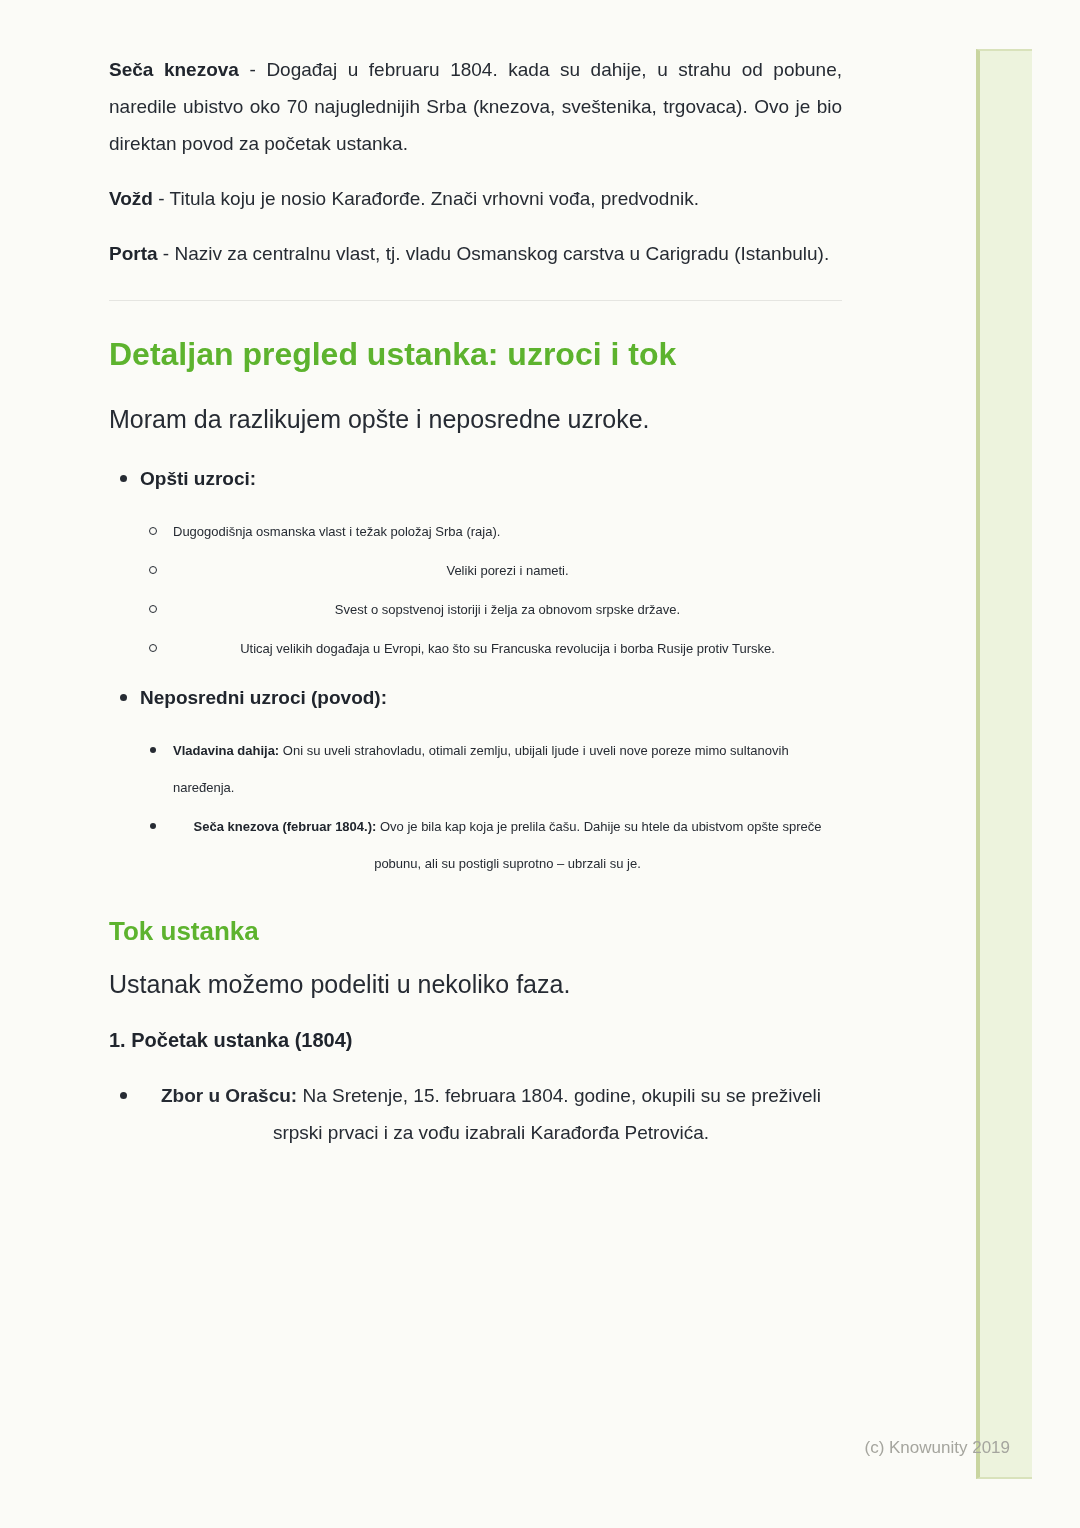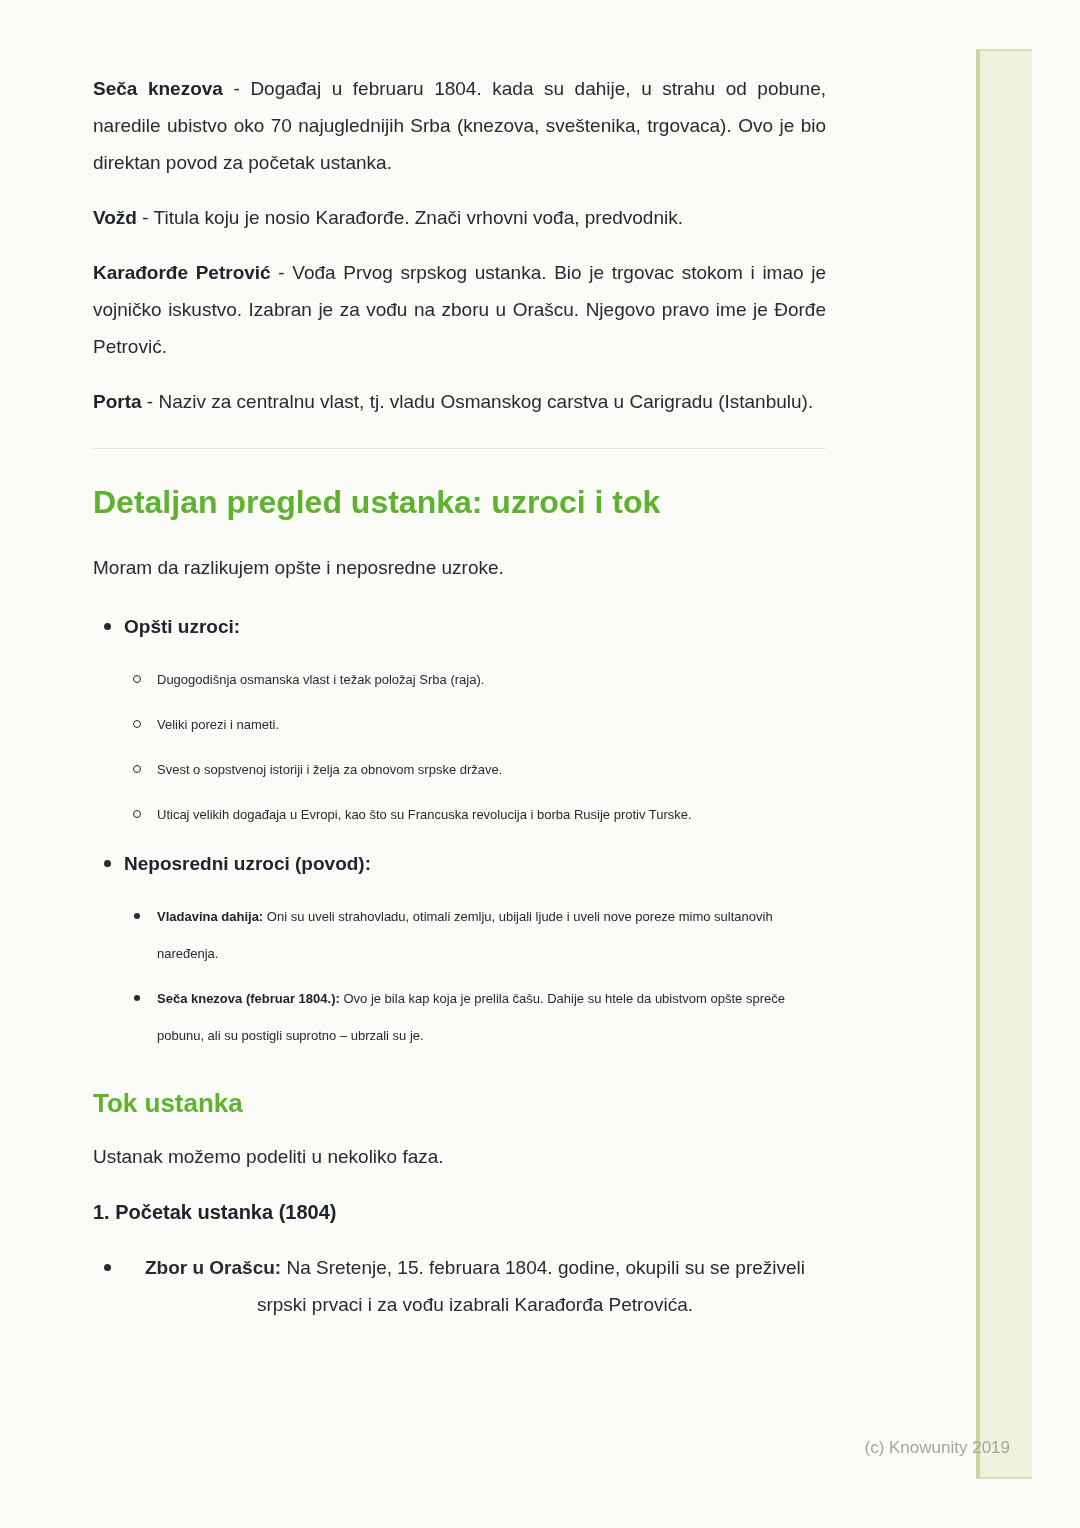--- a/index.html
+++ b/index.html
@@ -6,23 +6,23 @@
   body{
     width:1080px;height:1528px;
     background:#fbfbf7;
     font-family:"Liberation Sans", sans-serif;
     color:#262b33;
     position:relative;
     overflow:hidden;
   }
   .content{
     position:absolute;
-    left:93px;top:0;
+    left:109px;top:0;
     width:733px;
-    padding-top:70px;
+    padding-top:51px;
   }
   .defs p{
     font-size:19px;line-height:37px;
     margin:0 0 18px 0;
     text-align:justify;
   }
   .defs p strong{font-weight:bold;color:#20252d;}
   .divider{
     border:none;height:1px;background:#e5e5e1;
     margin:28px 0 0 0;width:100%;
@@ -33,21 +33,21 @@
     font-weight:bold;
     margin:32px 0 0 0;
   }
   h2.sub-heading{
     color:#5db32e;
     font-size:26px;line-height:34px;
     font-weight:bold;
     margin:32px 0 0 0;
   }
   p.intro{
-    font-size:19px;line-height:37px;
+    font-size:25px;line-height:37px;
     margin:26px 0 0 0;
   }
   p.intro.tok-intro{margin-top:18px;}
   ul{list-style:none;margin:0;padding:0;}
   ul.top-list{margin-top:22px;}
   ul.top-list > li{
     position:relative;
     padding-left:31px;
     font-size:19px;line-height:37px;
   }
@@ -58,21 +58,21 @@
     position:absolute;left:11px;top:15px;
     width:7px;height:7px;border-radius:50%;
     background:#262b33;
   }
   ul.sub-list{margin-top:16px;}
   ul.sub-list > li{
     position:relative;
     padding-left:33px;
     font-size:13px;line-height:37px;
   }
-  ul.sub-list > li + li{margin-top:8px;}
+  ul.sub-list > li + li{margin-top:2px;text-align:center;}
   ul.sub-list.hollow > li::before{
     content:"";
     position:absolute;left:9px;top:14px;
     width:6px;height:6px;border-radius:50%;
     background:transparent;
     border:1.5px solid #262b33;
   }
   ul.sub-list.filled > li::before{
     content:"";
     position:absolute;left:10px;top:15px;
@@ -109,21 +109,20 @@
 </head>
 <body>
 
 <div class="edge-highlight"></div>
 
 <div class="content">
 
   <div class="defs">
     <p><strong>Seča knezova</strong> <span class="sep">-</span> <span>Događaj u februaru 1804. kada su dahije, u strahu od pobune, naredile ubistvo oko 70 najuglednijih Srba (knezova, sveštenika, trgovaca). Ovo je bio direktan povod za početak ustanka.</span></p>
     <p><strong>Vožd</strong> <span class="sep">-</span> <span>Titula koju je nosio Karađorđe. Znači vrhovni vođa, predvodnik.</span></p>
-    <p><strong>Karađorđe Petrović</strong> <span class="sep">-</span> <span>Vođa Prvog srpskog ustanka. Bio je trgovac stokom i imao je vojničko iskustvo. Izabran je za vođu na zboru u Orašcu. Njegovo pravo ime je Đorđe Petrović.</span></p>
     <p><strong>Porta</strong> <span class="sep">-</span> <span>Naziv za centralnu vlast, tj. vladu Osmanskog carstva u Carigradu (Istanbulu).</span></p>
   </div>
 
   <hr class="divider">
 
   <h1 class="section-title">Detaljan pregled ustanka: uzroci i tok</h1>
 
 
   <p class="intro">Moram da razlikujem opšte i neposredne uzroke.</p>
 

